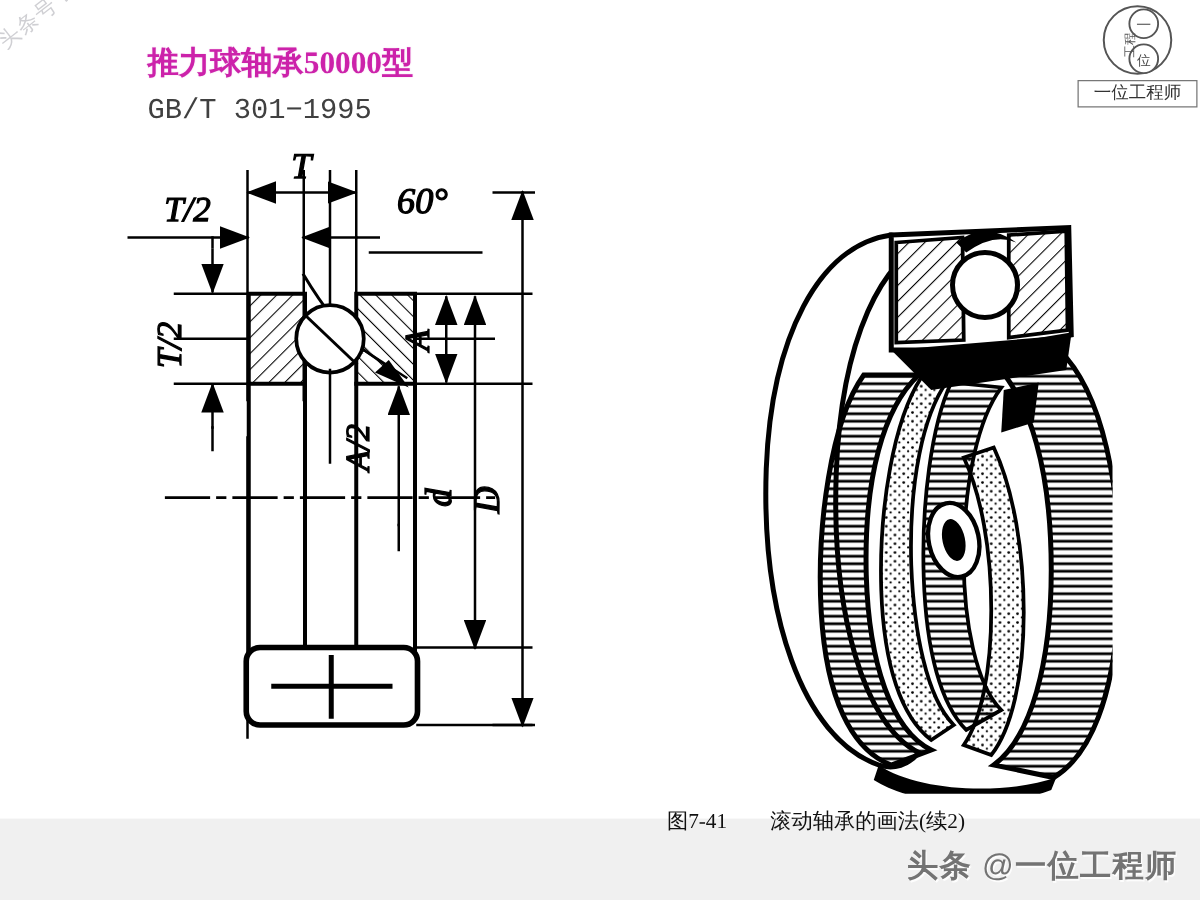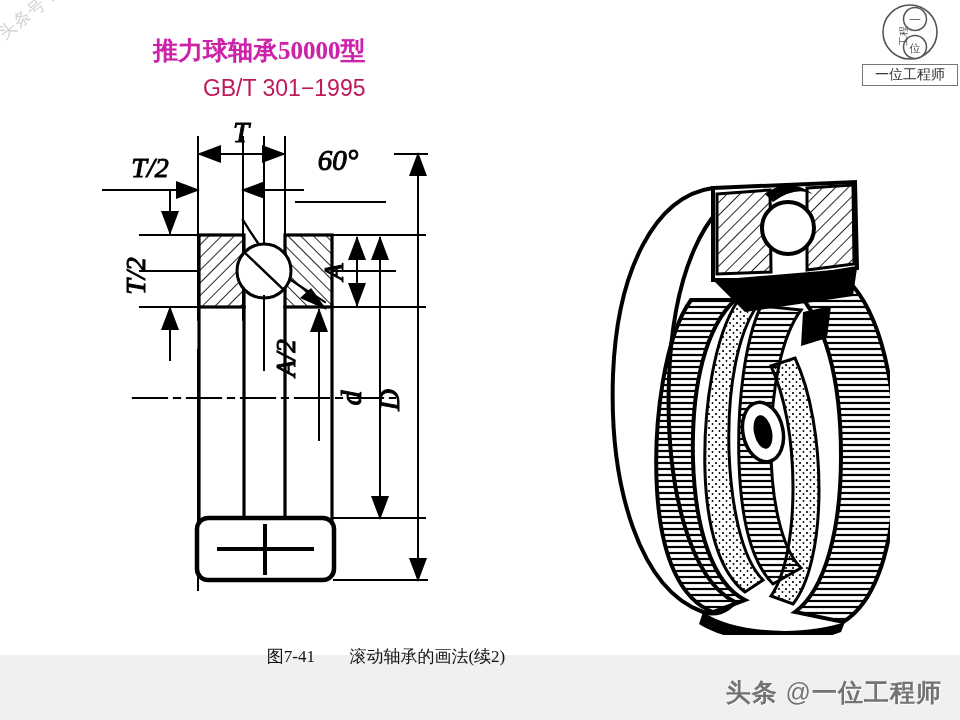--- a/index.html
+++ b/index.html
@@ -8,31 +8,30 @@
     background:#f1f1f1;
     font-family:"Liberation Serif", serif;
   }
   .page-white{
     position:absolute;left:0;top:0;width:960px;height:655px;background:#ffffff;
   }
   .bottom-band{
     position:absolute;left:0;top:655px;width:960px;height:65px;background:#f0f0f0;
   }
   .title-block{
-    position:absolute;left:118px;top:34px;line-height:1.35;margin-left:35px;
+    position:absolute;left:118px;top:34px;line-height:1.35;
   }
   .title-main{
     font-size:25px;color:#cc22aa;font-weight:600;letter-spacing:0px;
     font-family:"Liberation Serif", serif;
     text-shadow:0 0 1px rgba(200,30,170,.35);
   }
   .title-sub{
-    font-size:23px;color:#be185d;font-weight:500;margin-top:5px;
-    font-family:Liberation Sans, sans-serif;
-    text-align:right;
+    font-size:23px;color:#404040;font-weight:500;margin-top:5px;
+    font-family:Liberation Mono, monospace;
   }
   
   .wm-diag{
     position:absolute;left:-6px;top:26px;width:150px;
     transform:rotate(-38deg);transform-origin:left top;
     font-family:"Liberation Serif", serif;font-size:17px;
     color:rgba(140,140,150,.42);white-space:nowrap;letter-spacing:1px;
   }
   
   .logo{
@@ -44,21 +43,21 @@
     font-size:14px;color:#333;text-align:center;line-height:20px;
     font-family:"Liberation Serif", serif;letter-spacing:0px;
   }
   
   .draw-panel{
     position:absolute;left:95px;top:120px;width:795px;height:515px;
     background:#fff;
   }
   svg.tech{position:absolute;left:0;top:0;}
   .cap{
-    position:absolute;left:0;top:645px;width:772px;text-align:center;
+    position:absolute;left:0;top:645px;width:772px;text-align:right;
     font-size:17px;color:#111;font-family:"Liberation Serif", serif;
   }
   .cap .gap{display:inline-block;width:26px;}
   .attrib{
     position:absolute;right:18px;top:676px;
     font-size:25px;color:#737373;font-weight:700;
     font-family:"Liberation Sans", sans-serif;letter-spacing:1px;
     text-shadow:1px 1px 0 rgba(255,255,255,.85);
   }
   .attrib .at{font-weight:400;}

